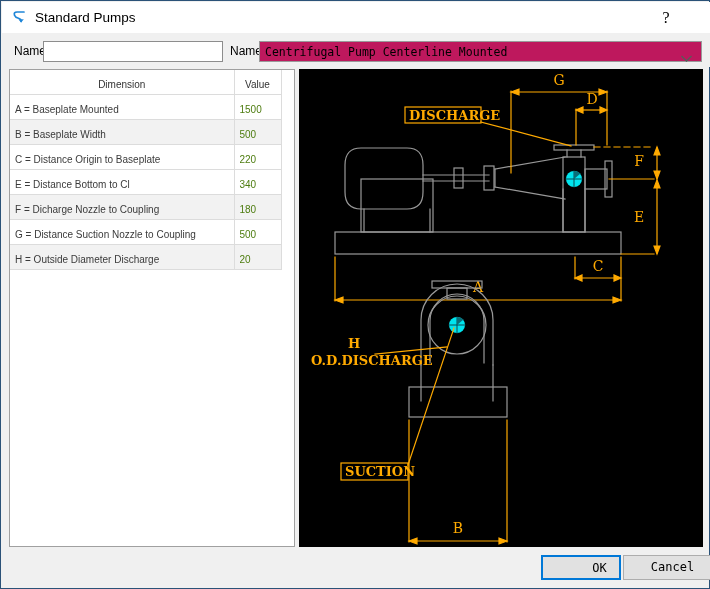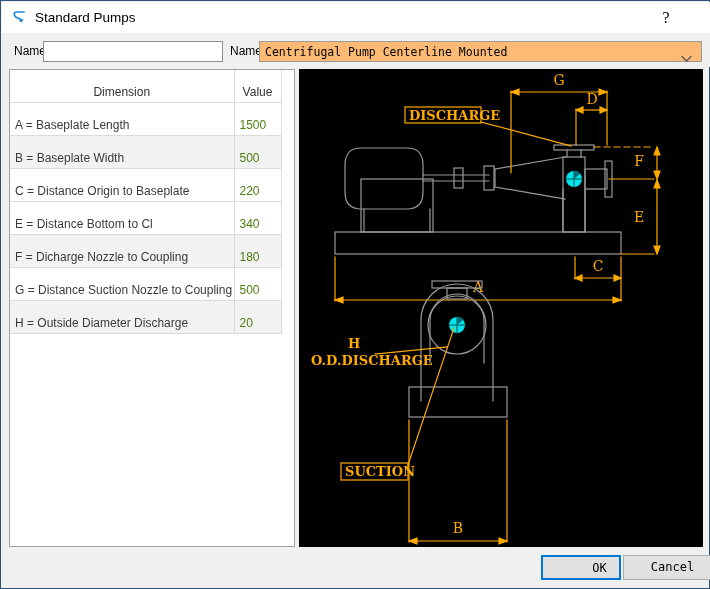--- a/index.html
+++ b/index.html
@@ -89,21 +89,21 @@
     padding: 0 3px;
     outline: none;
   }
   #type-label { left: 228px; }
   #type-select {
     position: absolute;
     left: 258px; top: 40px;
     width: 443px; height: 21px;
     box-sizing: border-box;
     border: 1px solid #9a9a9a;
-    background: #fdba74;
+    background: #be185d;
   }
   #type-value {
     position: absolute;
     left: 5px; top: 3px;
     font-family: "DejaVu Sans Mono", monospace;
     font-size: 11.5px;
     color: #000;
     white-space: nowrap;
   }
   #type-arrow {
@@ -123,26 +123,26 @@
   #dim-table {
     border-collapse: collapse;
     width: 271px;
     table-layout: fixed;
     margin: 0;
   }
   #dim-table col.c-dim { width: 224px; }
   #dim-table col.c-val { width: 47px; }
   #dim-table th, #dim-table td {
     font-family: "Liberation Sans", sans-serif;
-    font-size: 12px;
+    font-size: 10px;
     color: #3a3a3a;
     border-right: 1px solid #dcdcdc;
     border-bottom: 1px solid #dcdcdc;
     height: 20px;
-    padding: 12px 0 0 5px;
+    padding: 4px 0 0 5px;
     text-align: left;
     font-weight: normal;
     white-space: nowrap;
     overflow: hidden;
   }
   #dim-table th {
     text-align: center;
     padding-left: 0;
     color: #333;
     background: #ffffff;
@@ -234,21 +234,21 @@
           <col class="c-val">
         </colgroup>
       <thead>
         <tr>
           <th>Dimension</th>
           <th>Value</th>
         </tr>
       </thead>
       <tbody>
         <tr>
-          <td>A = Baseplate Length</td>
+          <td>A = Baseplate Mounted</td>
           <td class="val">1500</td>
         </tr>
         <tr class="alt">
           <td>B = Baseplate Width</td>
           <td class="val">500</td>
         </tr>
         <tr>
           <td>C = Distance Origin to Baseplate</td>
           <td class="val">220</td>
         </tr>

